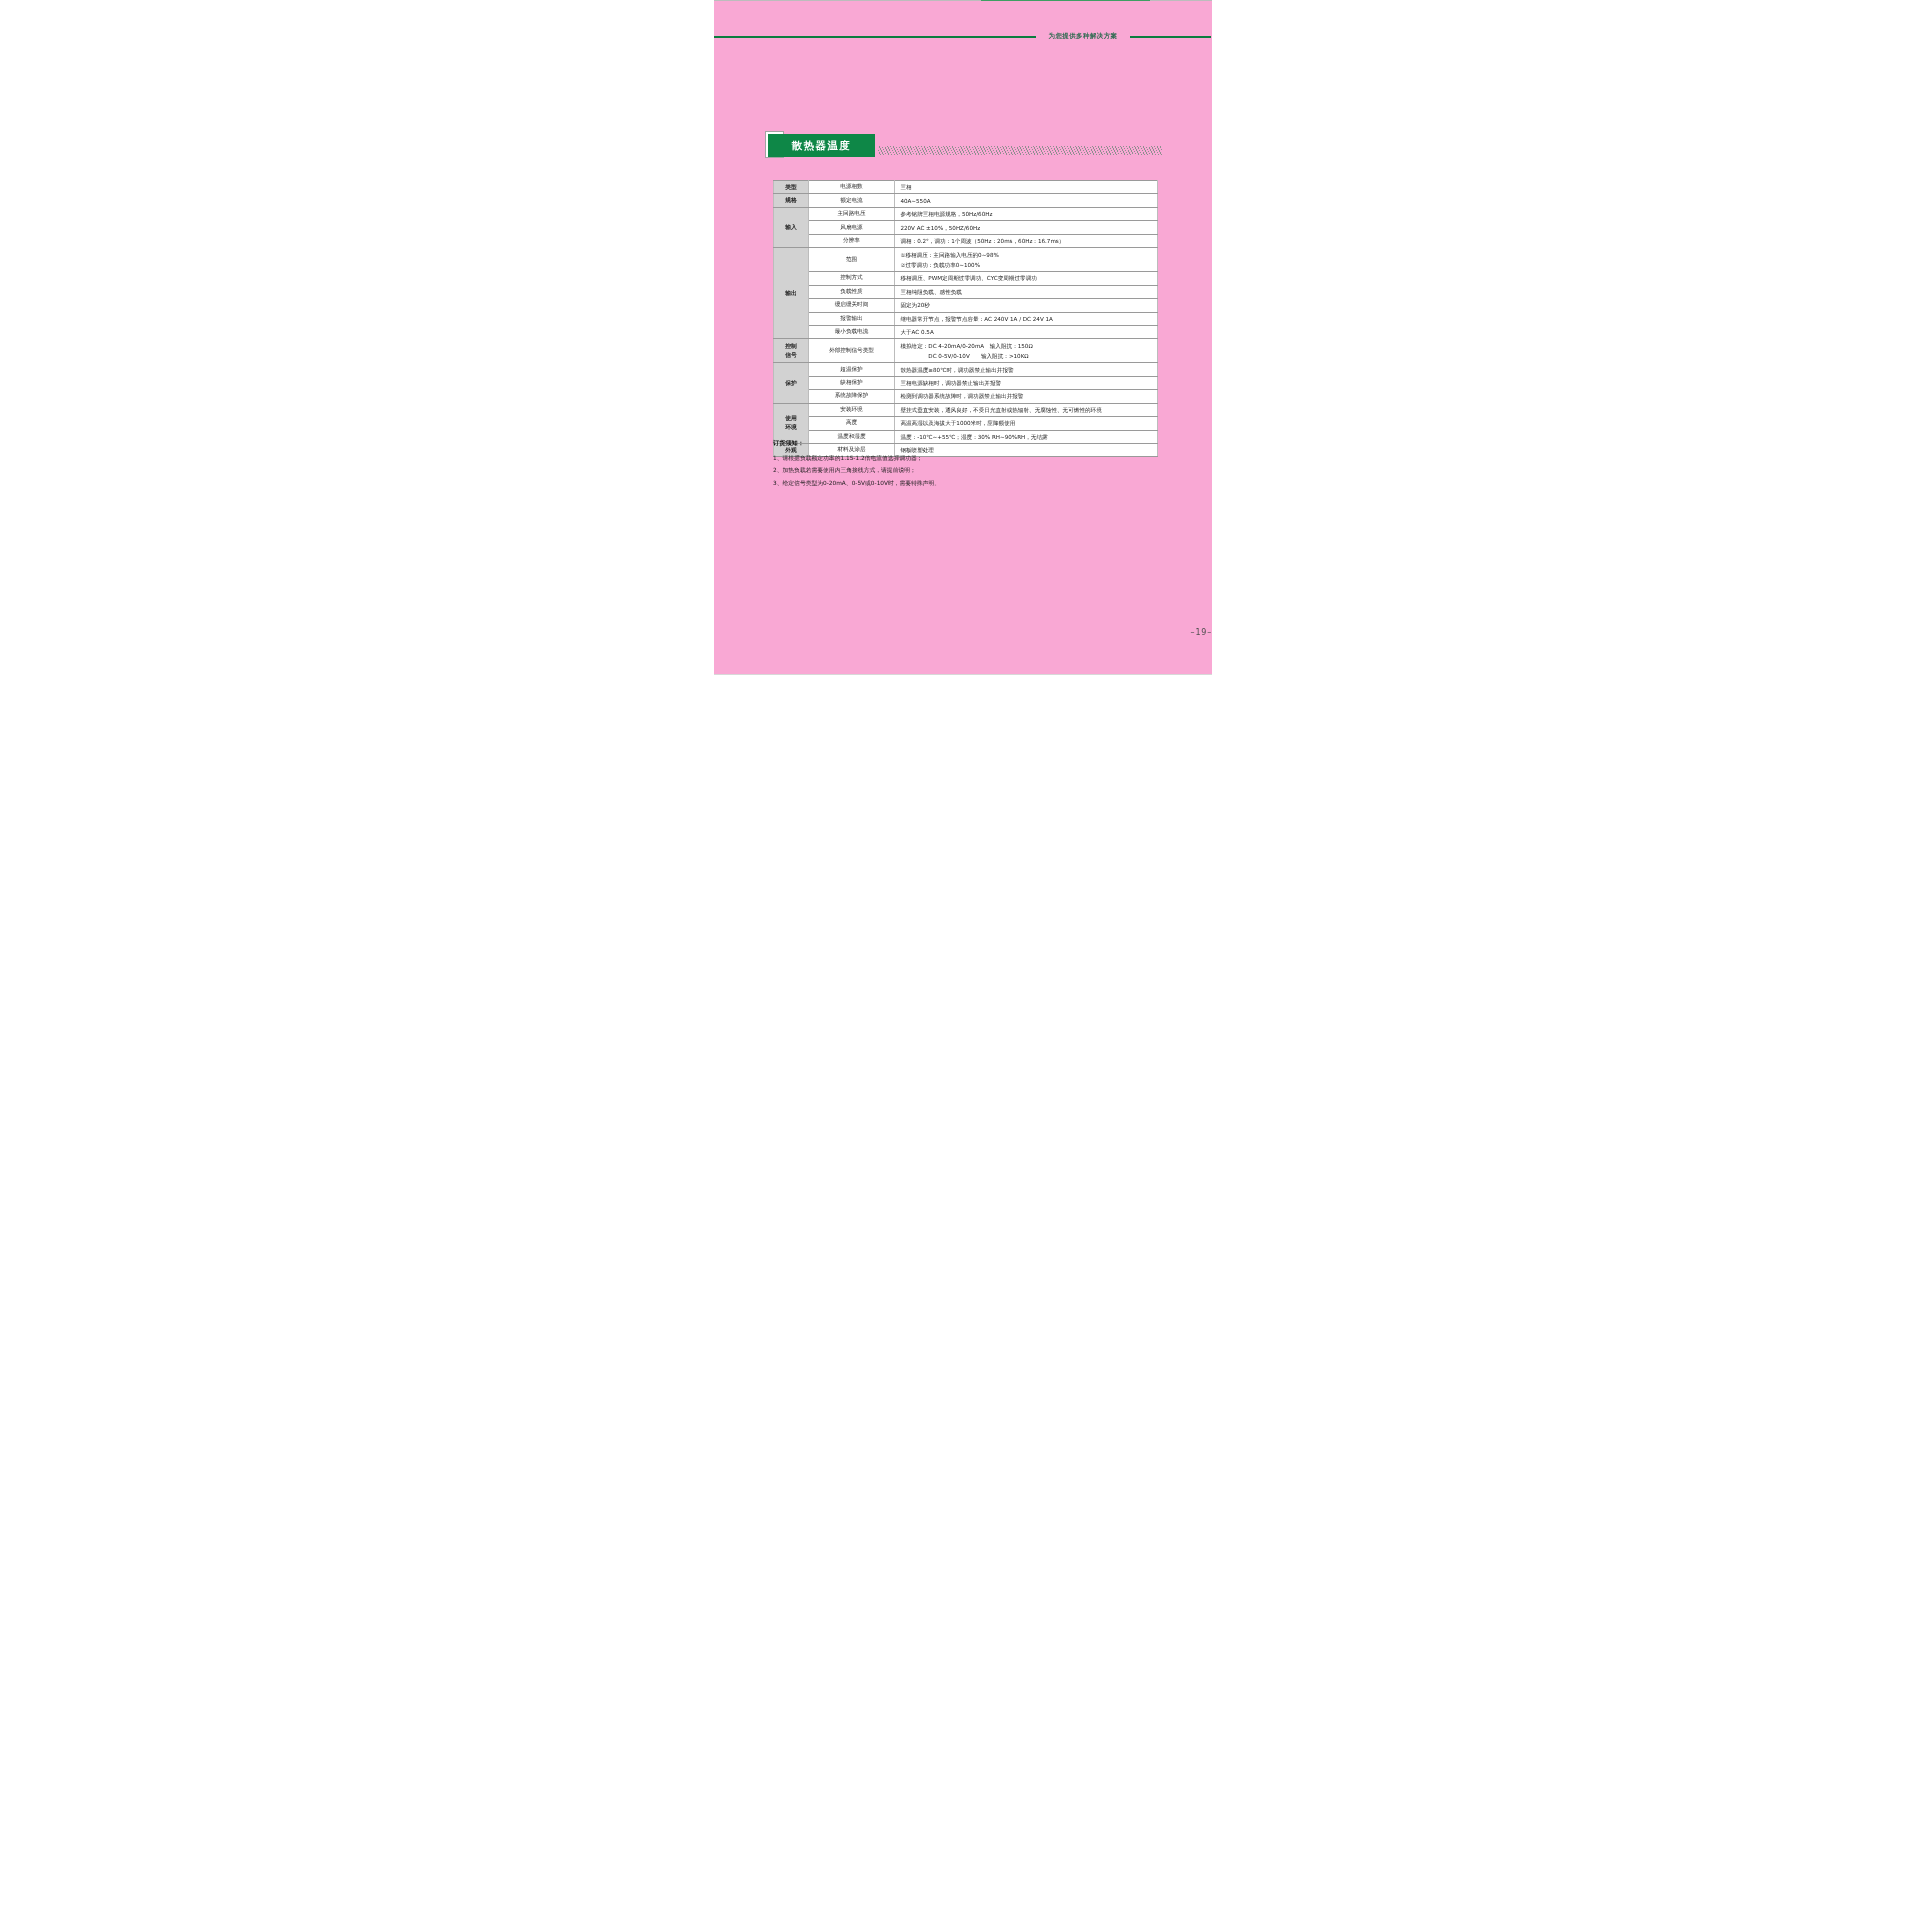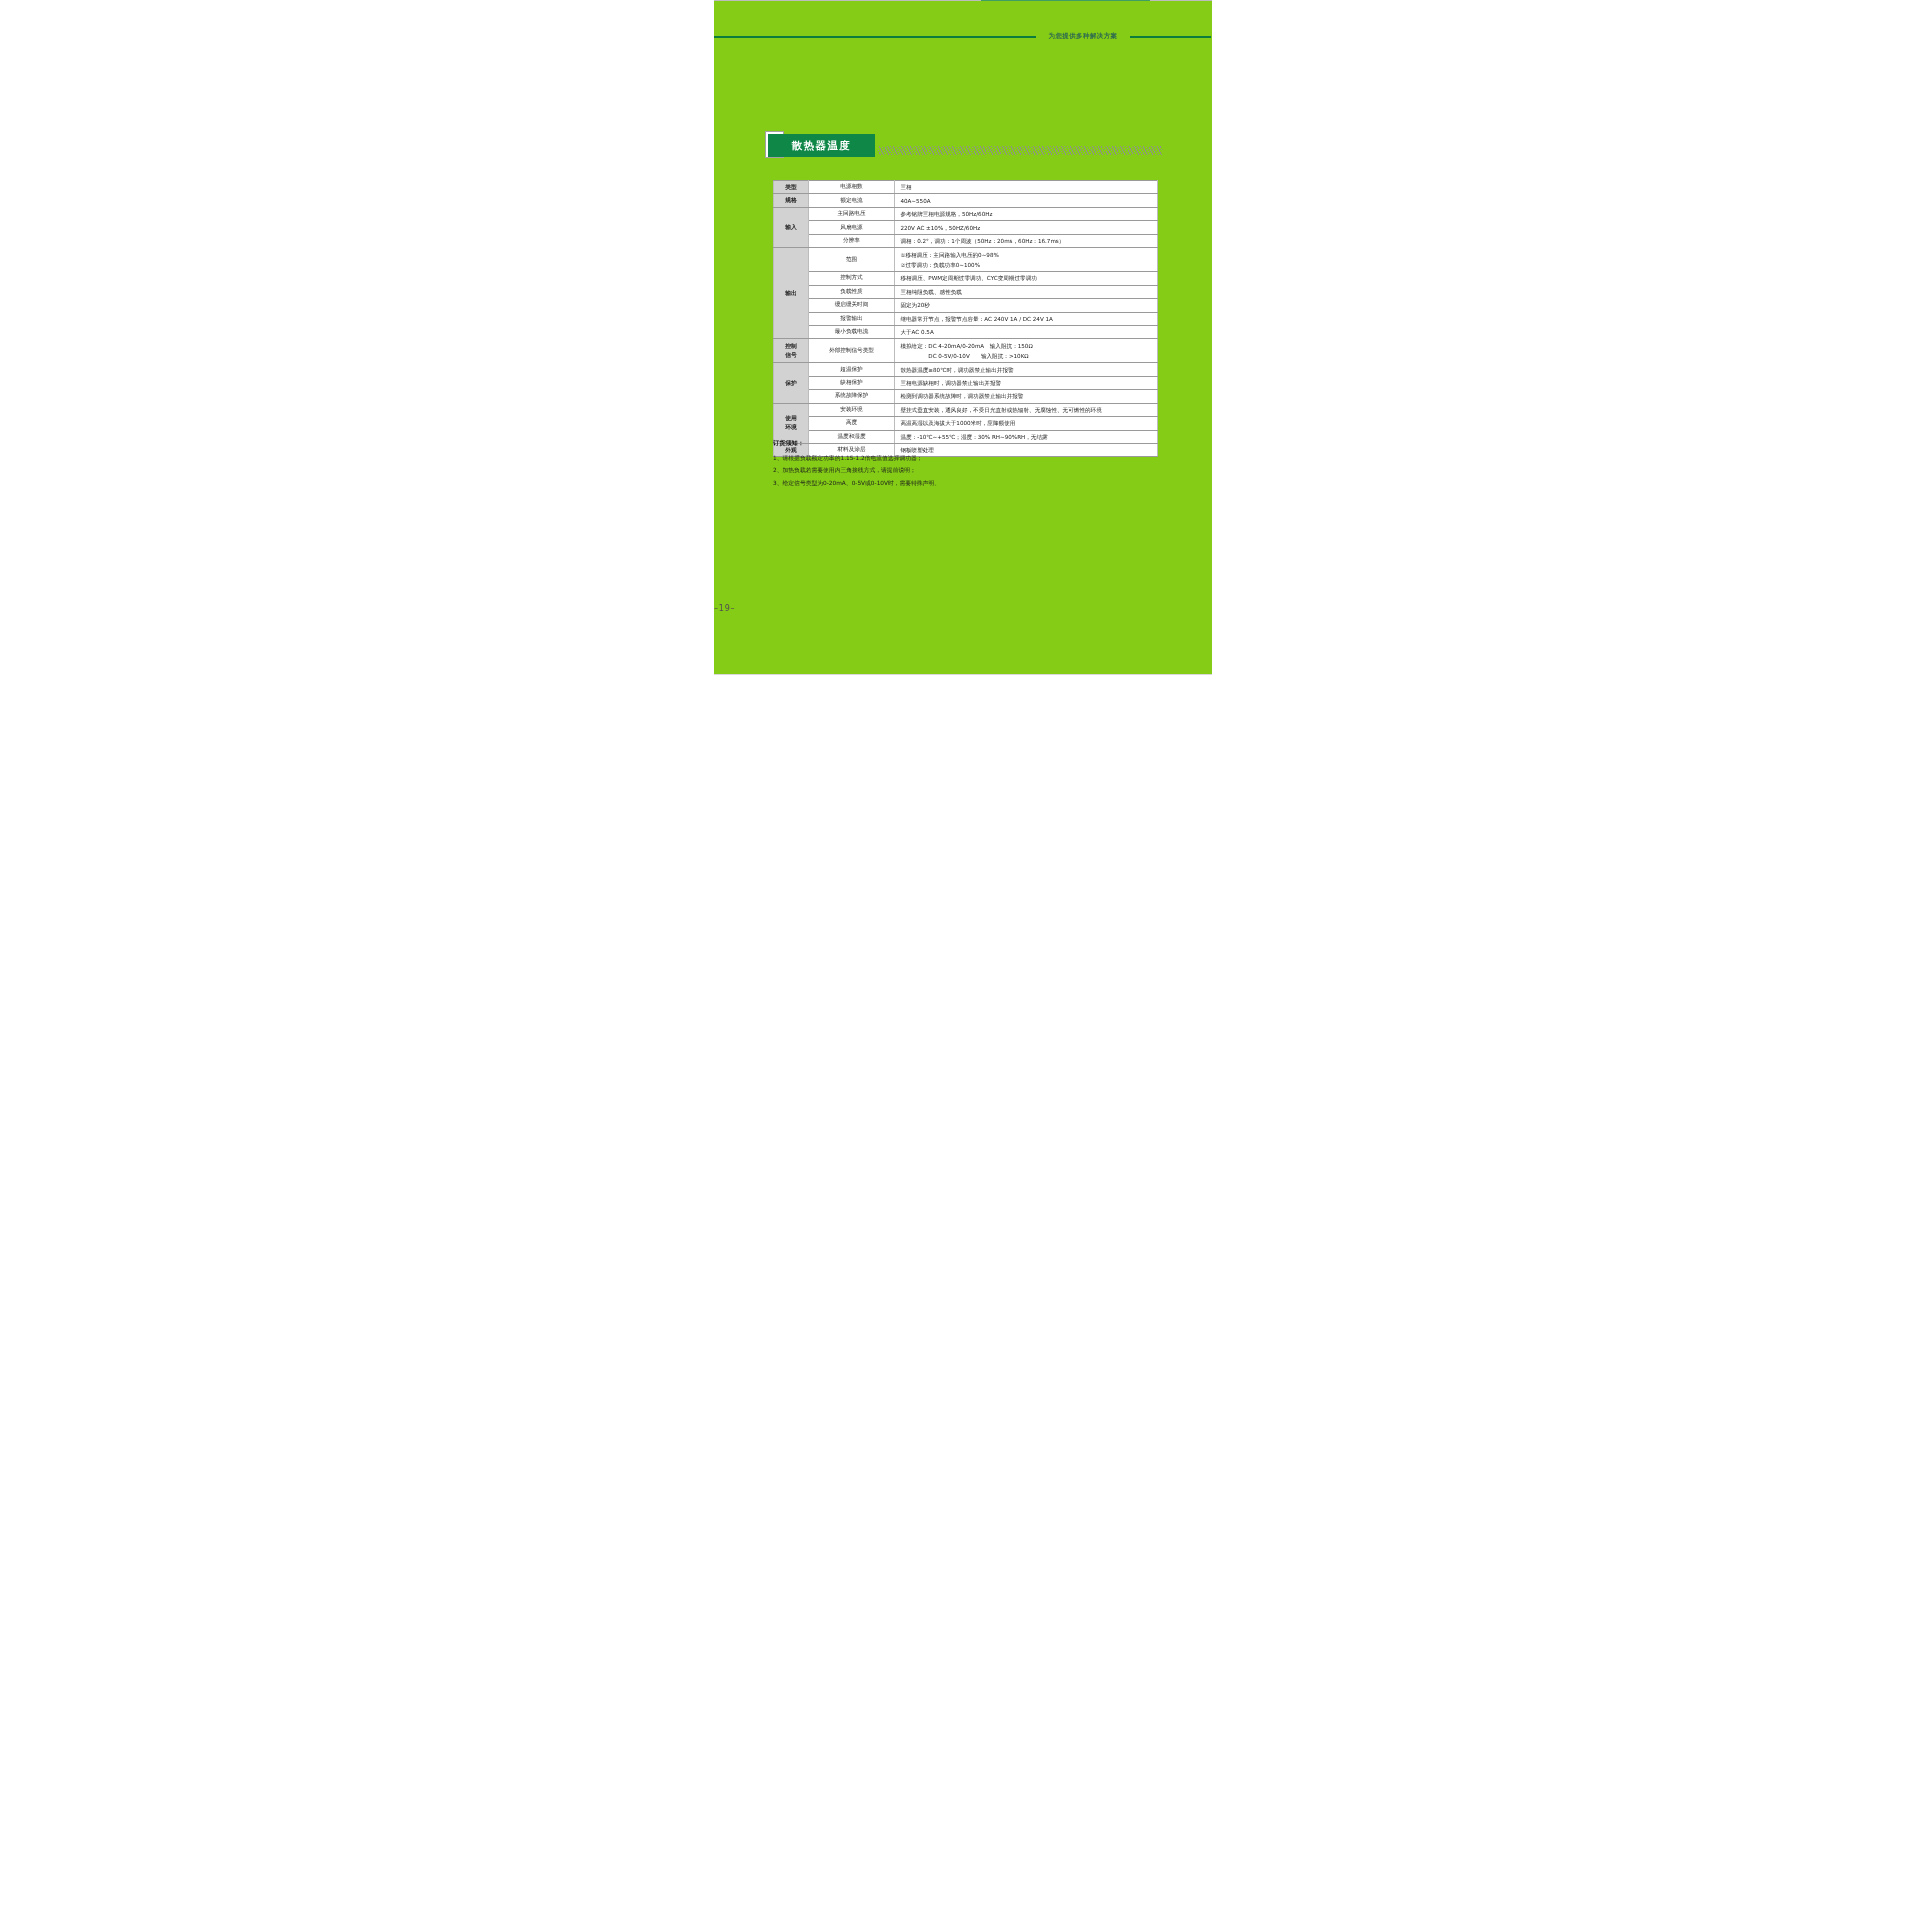--- a/index.html
+++ b/index.html
@@ -1,17 +1,17 @@
 <!DOCTYPE html>
 <html style="font-size:6.2px"><head>
 <meta charset="utf-8">
 <style>
   html,body { margin:0; padding:0; background:#ffffff; }
   .page {
-    position:relative; width:498px; height:675px; background:#84cc16;
+    position:relative; width:498px; height:675px; background:#f9a8d4;
     font-family:"DejaVu Sans","Liberation Sans",sans-serif; color:#1a1a1a;
     overflow:hidden; margin:0 auto;
   }
   .top-hairline { position:absolute; top:0; left:0; width:100%; height:0.8px; background:#bcbcbc; }
   .top-green-seg { position:absolute; top:0; left:267px; width:169px; height:1.2px; background:#3f9e63; }
 
   .slogan-band { position:absolute; top:32px; left:0; width:100%; height:10px; }
   .slogan-line { position:absolute; top:4.2px; height:2.3px;
     background:linear-gradient(to bottom,#d6ecdf 0px,#0b7c3e 0.4px,#0b7c3e 1.9px,#d6ecdf 2.3px); }
   .slogan-line.left  { left:0; width:322px; }
@@ -38,21 +38,21 @@
   }
   td.g { background:#d2d2d2; font-weight:bold; text-align:center; font-size:5.8px; color:#222; }
   td.i { text-align:center; font-size:5.6px; background:#fff; }
   td.v { font-size:5.6px; background:#fff; padding:1.2px 2.3px 1.2px 5.4px; line-height:1.8; text-align:left; }
   .pre { white-space:pre-line; }
 
   .notes { position:absolute; left:59px; top:439px; width:387px; }
   .notes-title { font-size:6.2px; font-weight:bold; margin-bottom:3.9px; color:#111; }
   .note-item { font-size:5.8px; line-height:12.5px; color:#1c1c1c; }
 
-  .page-number { position:absolute; top:604px; left:0; width:100%; text-align:left;
+  .page-number { position:absolute; top:628px; left:0; width:100%; text-align:right;
     font-size:8px; color:#4f4f4f; letter-spacing:0.8px; }
   .bottom-hairline { position:absolute; bottom:0; left:0; width:100%; height:0.8px; background:#d8d8d8; }
 </style>
 </head>
 <body>
 
 <div class="page">
 
   <div class="top-hairline"></div>
   <div class="top-green-seg"></div>

